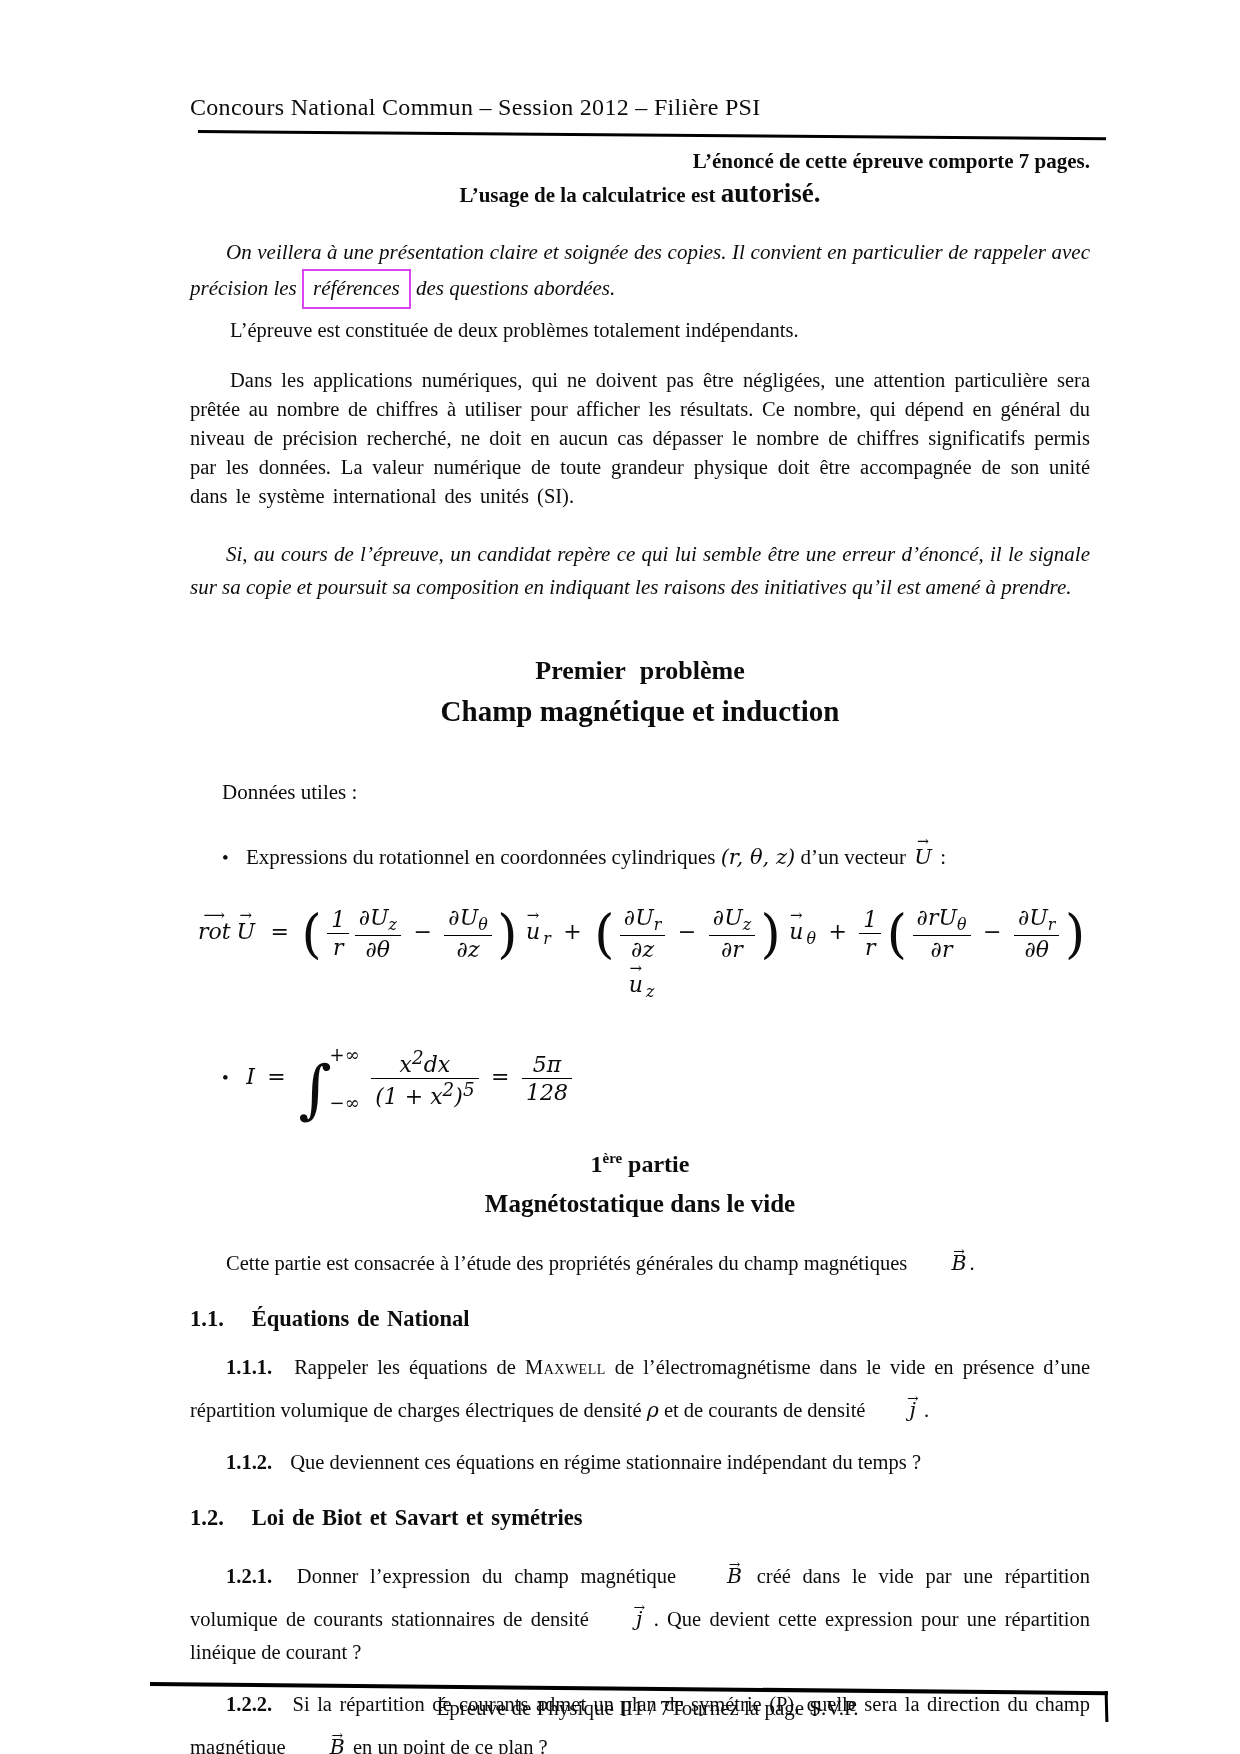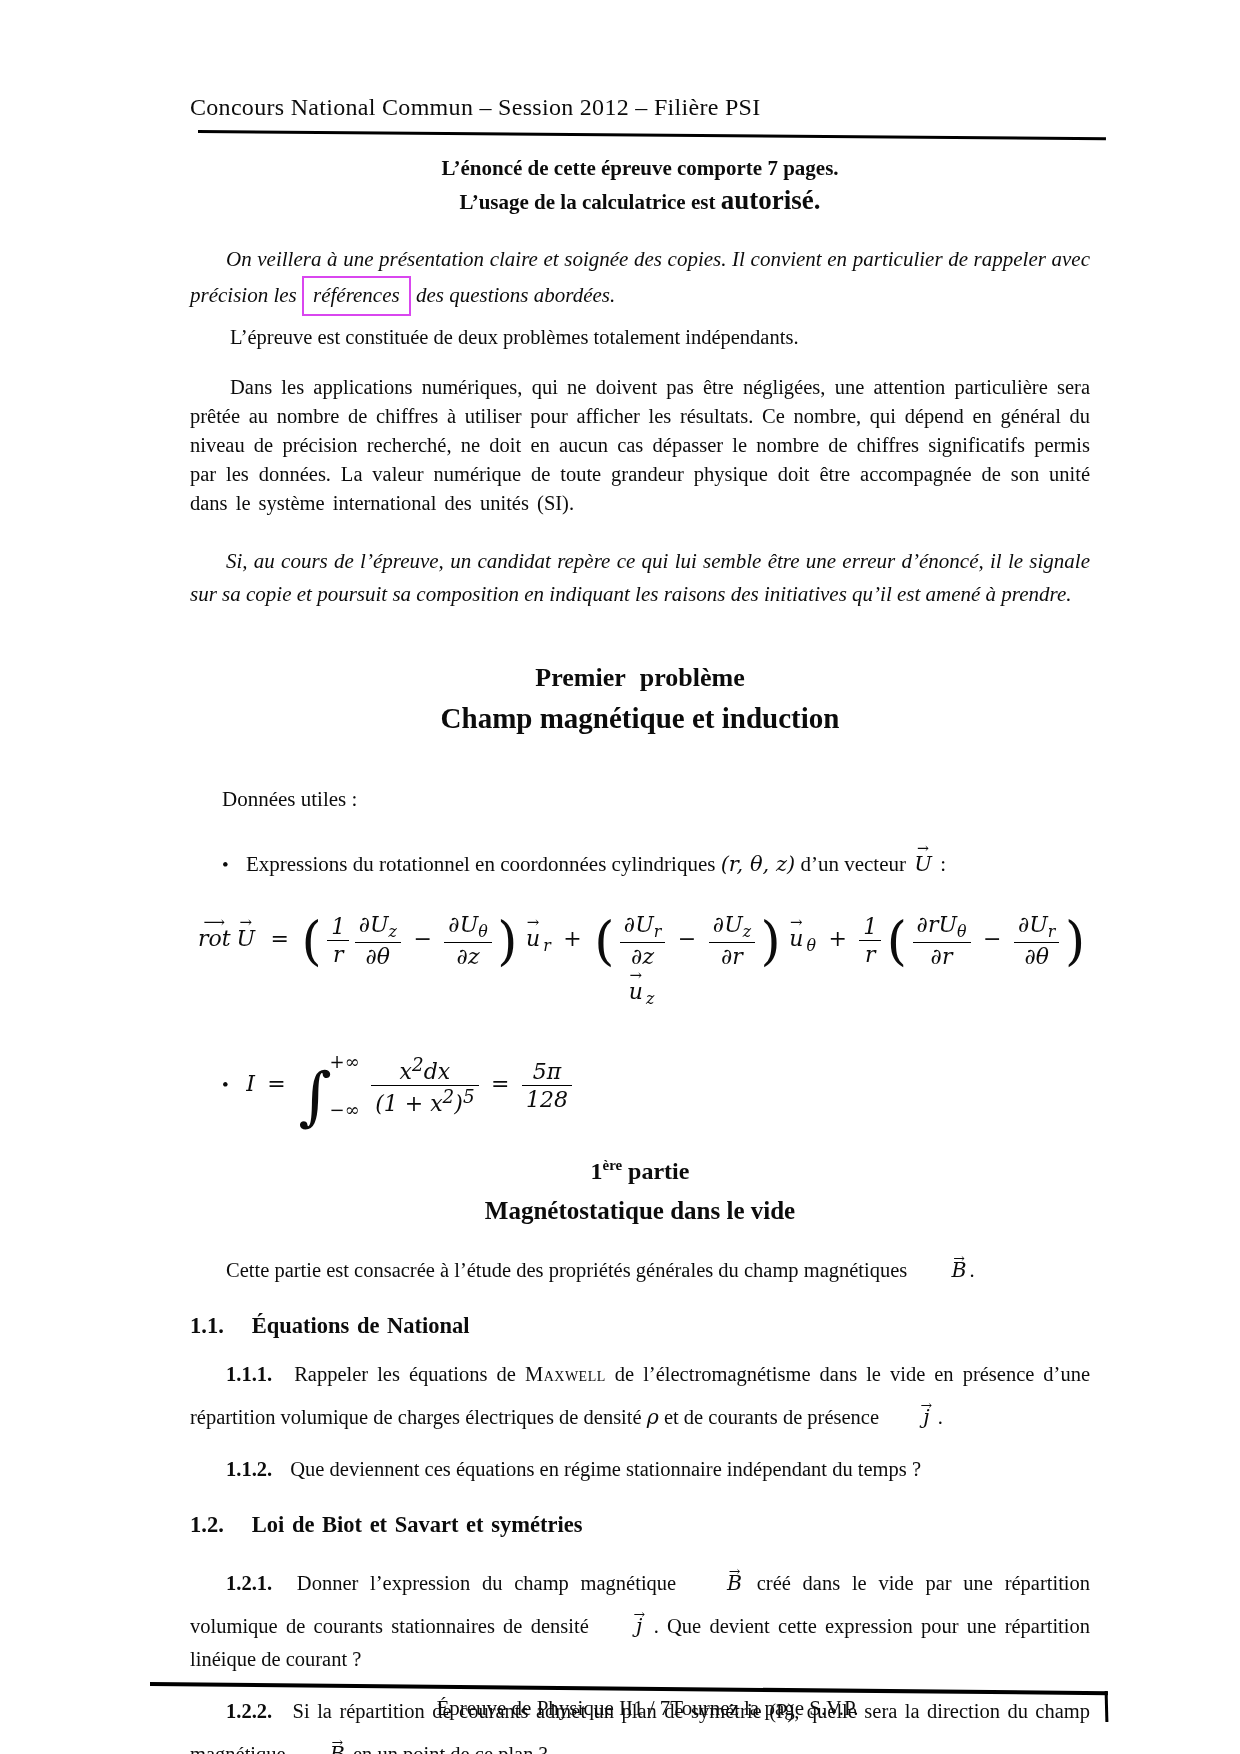--- a/index.html
+++ b/index.html
@@ -11,21 +11,21 @@
   }
   .content { padding:86px 150px 0 190px; }
 
   .doc-header { font-size:24px; letter-spacing:0.3px;margin-top:8px; }
   .rule-top {
     border-top:3px solid #000; width:908px; margin:9px 0 0 8px;
     transform:rotate(0.45deg); transform-origin:left center;
   }
 
   .notice { text-align:center; font-weight:bold; }
-  .notice-l1 { margin-top:23px; font-size:21px; }
+  .notice-l1 { margin-top:16px; font-size:21px;text-align:right; }
   .notice-l2 { margin-top:4px; font-size:21px; }
   .notice-l2 .big { font-size:27px; }
 
   .p-italic {
     font-style:italic; text-align:justify; font-size:21px;
     line-height:33px; margin-top:27px; text-indent:36px;
   }
   .boxed { border:2px solid #d946ef; padding:1px 9px 2px; display:inline-block; text-indent:0; }
 
   .p-line { font-size:20.5px; margin-top:10px; text-indent:40px; }
@@ -179,21 +179,21 @@
   <div class="section-head">
     <span class="sh-num">1.1.</span><span>Équations de National</span>
   </div>
 
   <p class="question">
     <span class="q-num">1.1.1.</span>
     <span>Rappeler les équations de</span>
     <span class="sc">Maxwell</span>
     <span>de l’électromagnétisme dans le vide en présence d’une répartition volumique de charges électriques de densité</span>
     <span class="mi">ρ</span>
-    <span>et de courants de présence</span>
+    <span>et de courants de densité</span>
     <span class="vec"><span>j</span></span>
     <span>.</span>
   </p>
 
   <p class="question">
     <span class="q-num">1.1.2.</span>
     <span>Que deviennent ces équations en régime stationnaire indépendant du temps ?</span>
   </p>
 
   <div class="section-head">

